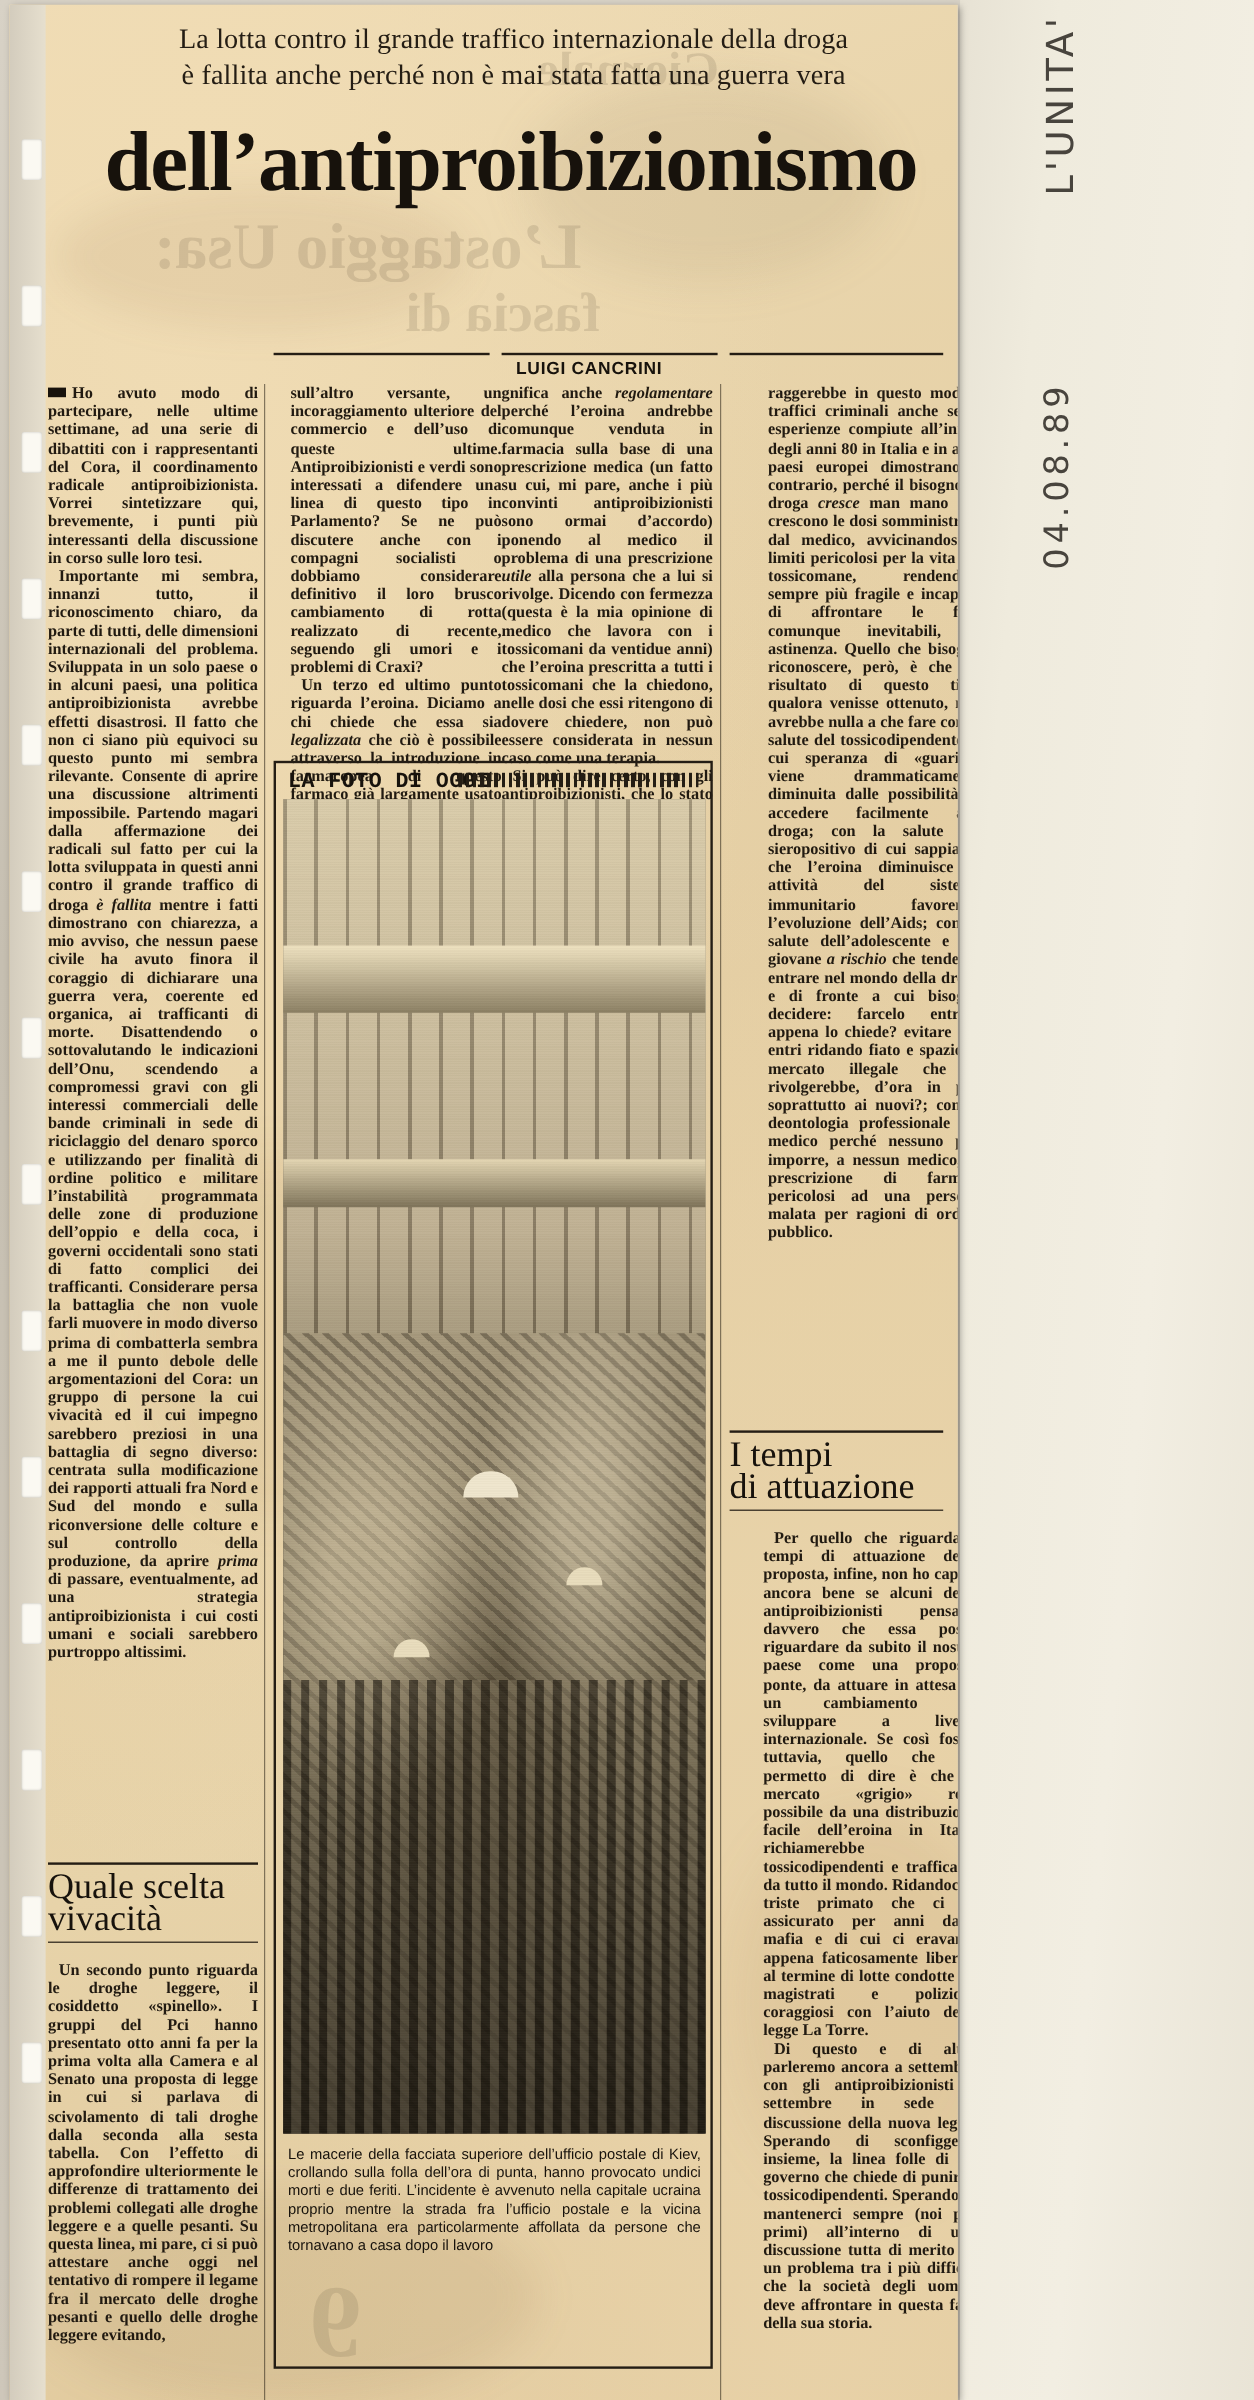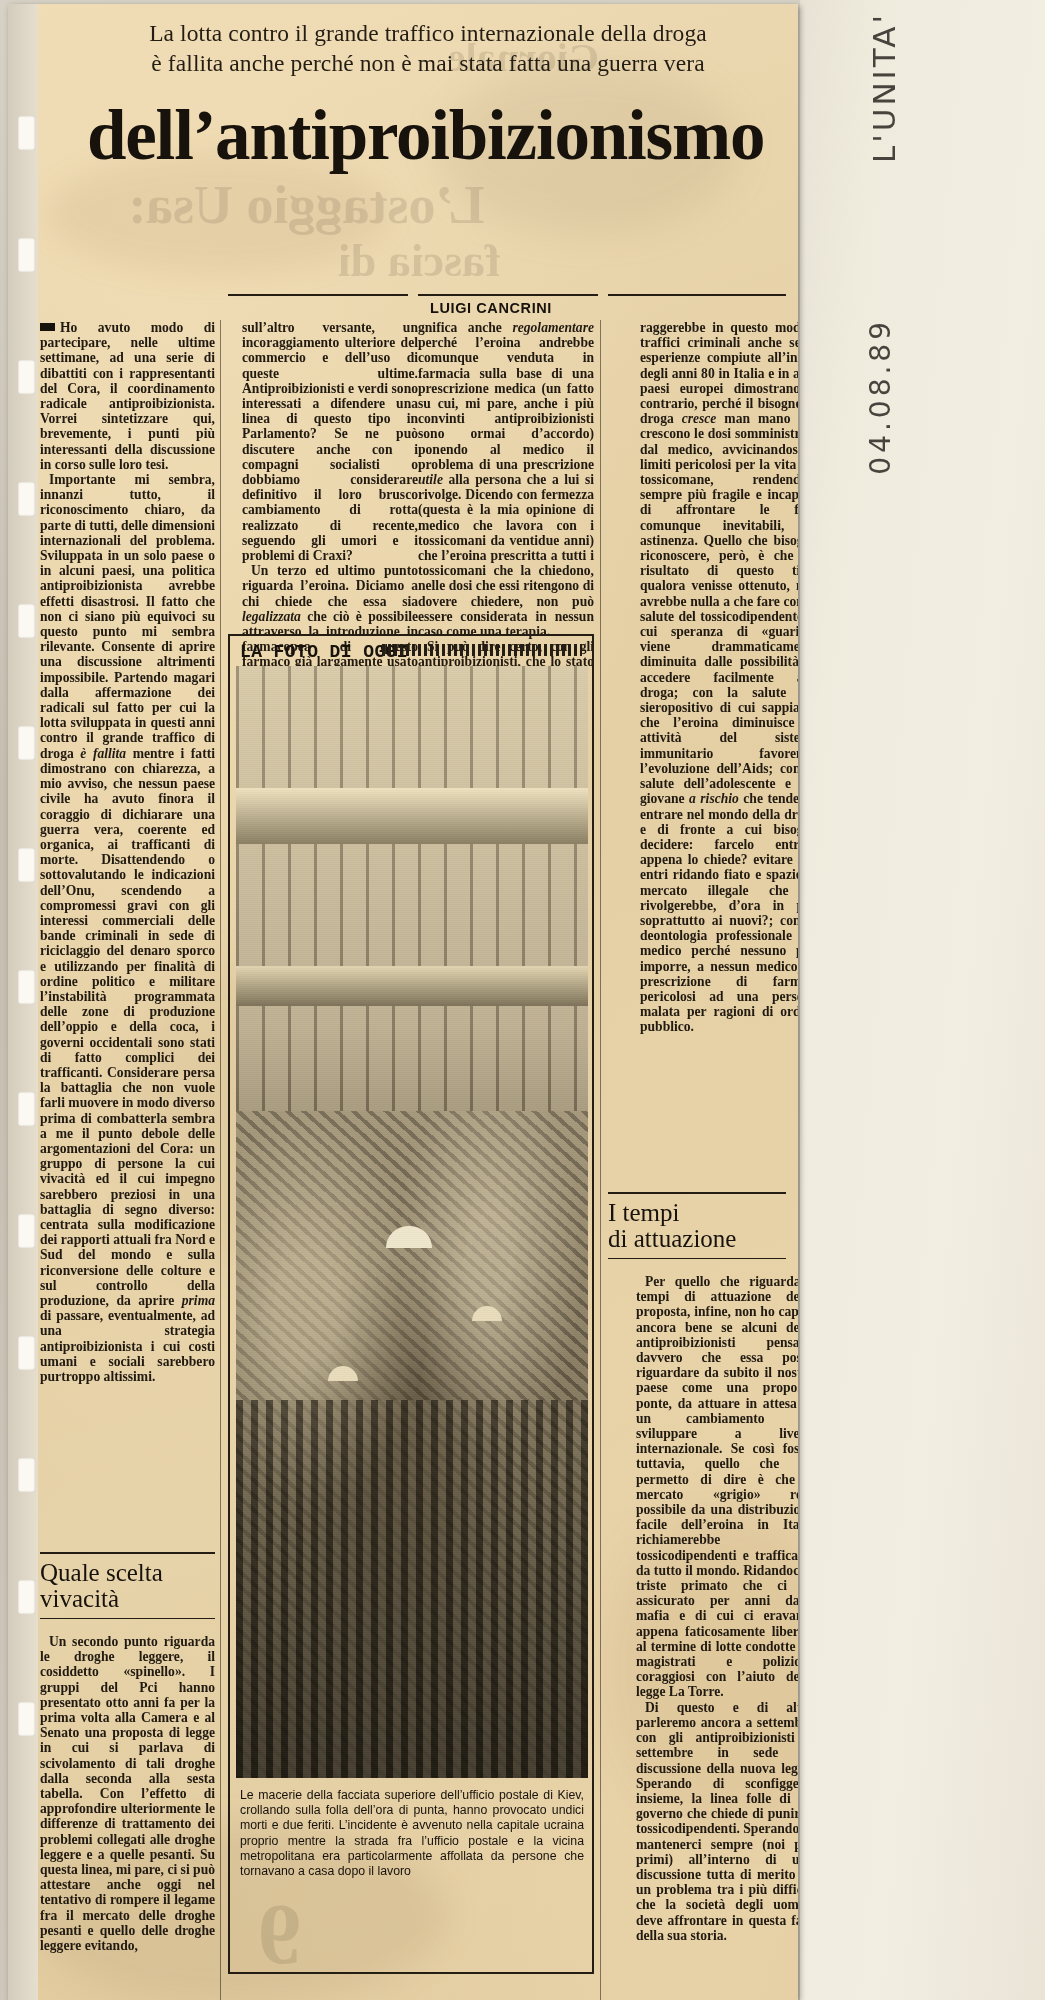--- a/index.html
+++ b/index.html
@@ -72,21 +72,21 @@
   .col p.first{text-indent:0;}
   .col i{font-style:italic;}
 
   .sqbullet{display:inline-block;width:15px;height:8px;background:#17120c;
     margin-right:5px;vertical-align:1px;}
 
   .byline{position:absolute;font-family:"Liberation Sans",sans-serif;
     font-weight:bold;font-size:14.5px;letter-spacing:.6px;color:#17120c;}
 
   .subhead{position:absolute;font-family:"Liberation Serif",serif;
-    font-size:25px;line-height:26px;color:#17120c;}
+    font-size:30px;line-height:26px;color:#17120c;}
 
   
   .photobox{position:absolute;border:2px solid #241d14;box-sizing:border-box;}
   .photolabel{position:absolute;font-family:Liberation Mono, monospace;
     font-weight:bold;font-size:18px;letter-spacing:.4px;color:#17120c;}
   .hatch{position:absolute;height:12px;
     background:repeating-linear-gradient(90deg,#241d14 0 3px, transparent 3px 6px);}
   .photo{position:absolute;overflow:hidden;
     background:
       radial-gradient(circle at 50% 18%, #d9cdae 0%, #9c8e71 35%, #5e5340 75%),

